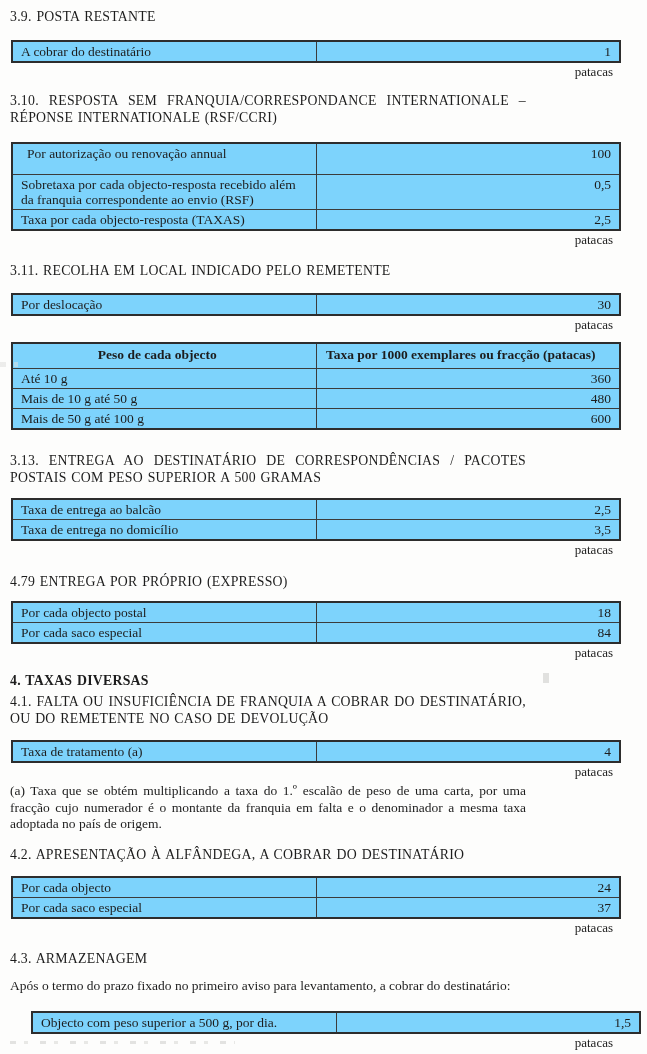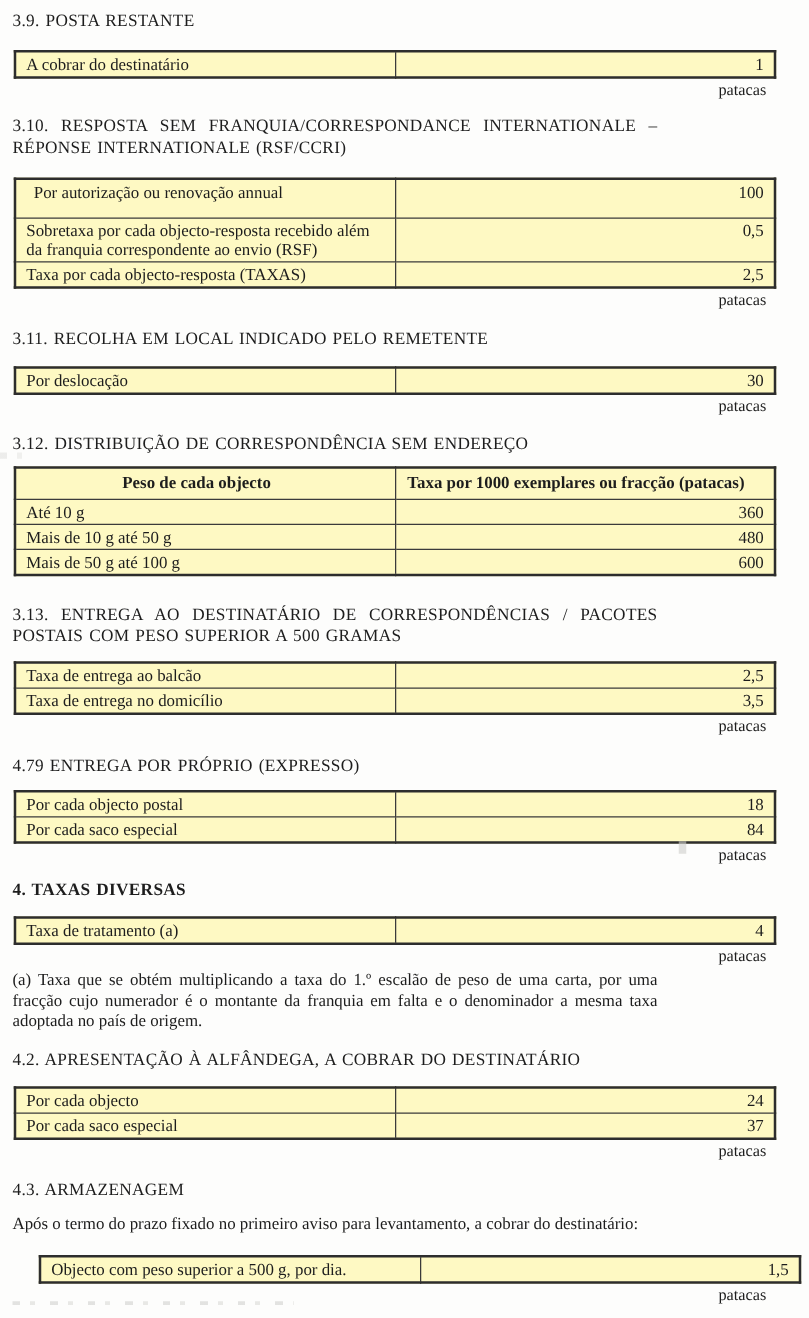--- a/index.html
+++ b/index.html
@@ -27,21 +27,21 @@
   .intro, .note {
     margin: 0;
     font-size: 13.5px;
     line-height: 16.5px;
   }
   .tablewrap { width: 610px; margin-left: 1px; }
   table {
     width: 100%;
     border-collapse: collapse;
     border: 2px solid #2d2d2d;
-    background: #fef9c3;
+    background: #7dd3fc;
     table-layout: fixed;
   }
   th, td { border: 1px solid #3b3b3b; }
   td {
     font-size: 13.5px;
     line-height: 15px;
     padding: 2px 6px 2px 8px;
     vertical-align: top;
   }
   td.val { text-align: right; padding-right: 8px; }
@@ -162,21 +162,20 @@
               <td class="val" data-name="fee-value">30</td>
             </tr>
           </tbody>
       </table>
     </div>
     <div class="patacas" data-name="currency-label">patacas</div>
 
   </section>
 
   <section data-name="section-3-12">
-    <p class="heading" data-name="section-heading">3.12. DISTRIBUIÇÃO DE CORRESPONDÊNCIA SEM ENDEREÇO</p>
 
     <div class="tablewrap" data-name="fee-table">
       <table data-name="fee-table-grid">
         <thead data-name="table-header">
             <tr data-name="header-row">
               <th data-name="column-header">Peso de cada objecto</th>
               <th data-name="column-header">Taxa por 1000 exemplares ou fracção (patacas)</th>
             </tr>
           </thead>
         <tbody>
@@ -241,20 +240,21 @@
     <div class="patacas" data-name="currency-label">patacas</div>
 
   </section>
 
   <section data-name="section-4">
     <p class="heading" data-name="section-heading">4. TAXAS DIVERSAS</p>
 
   </section>
 
   <section data-name="section-4-1">
+    <p class="heading" data-name="section-heading">4.1. FALTA OU INSUFICIÊNCIA DE FRANQUIA A COBRAR DO DESTINATÁRIO, OU DO REMETENTE NO CASO DE DEVOLUÇÃO</p>
 
     <div class="tablewrap" data-name="fee-table">
       <table data-name="fee-table-grid">
 
         <tbody>
             <tr data-name="table-row">
               <td class="lbl" data-name="fee-label">Taxa de tratamento (a)</td>
               <td class="val" data-name="fee-value">4</td>
             </tr>
           </tbody>

